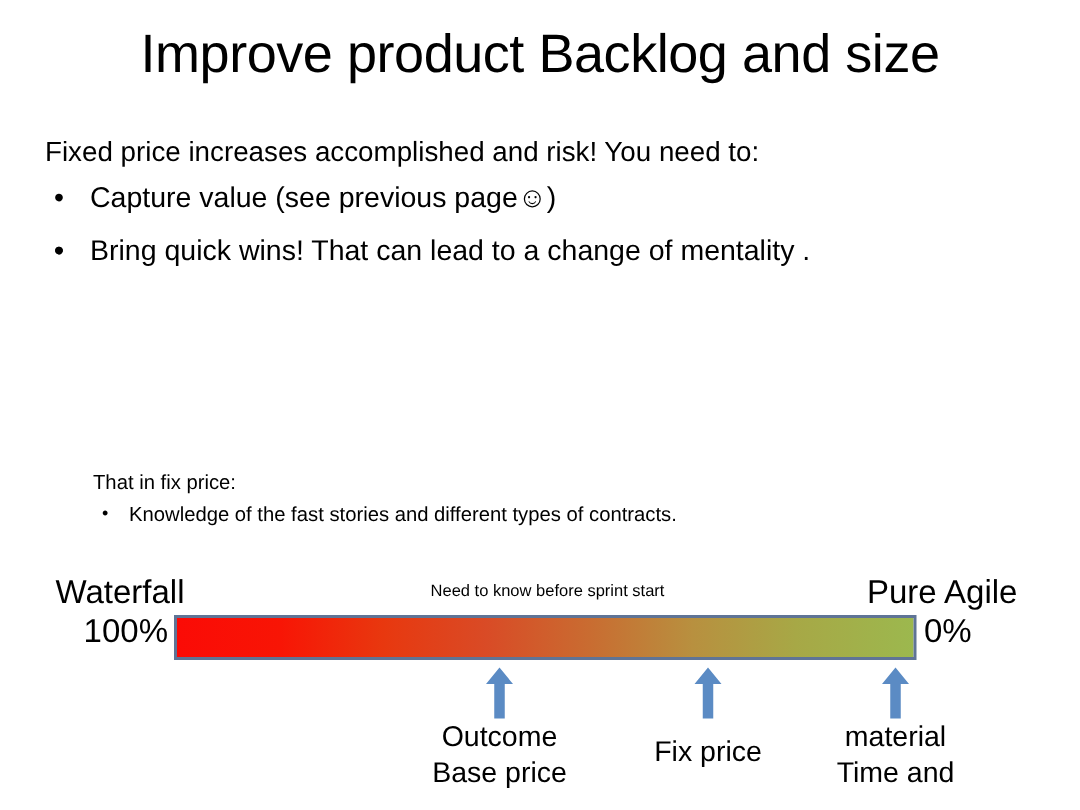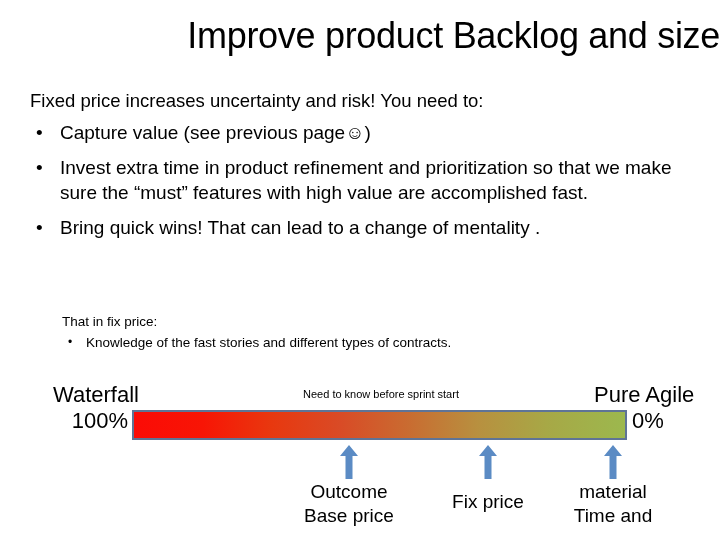--- a/index.html
+++ b/index.html
@@ -23,21 +23,21 @@
     height: 540px;
     background: #ffffff;
   }
 
   
   #slide-title {
     position: absolute;
     left: 0;
     top: 14px;
     width: 720px;
-    text-align: right;
+    text-align: center;
     font-size: 36px;
     line-height: 44px;
     font-weight: 400;
     letter-spacing: -0.3px;
     white-space: nowrap;
   }
 
   
   #body-block {
     position: absolute;
@@ -97,21 +97,21 @@
     position: absolute;
     left: 6px;
     top: 0;
     font-size: 12px;
     line-height: 19px;
   }
 
   
   #scale-area {
     position: absolute;
-    left: 16px;
+    left: 0;
     top: 376px;
     width: 624px;
     height: 164px;
   }
 
   #label-waterfall {
     position: absolute;
     left: 20px;
     top: 6px;
     width: 120px;
@@ -216,30 +216,29 @@
 </style>
 </head>
 <body>
 
 <div id="slide">
 
   <div id="slide-title">Improve product Backlog and size</div>
 
   <div id="body-block">
 
-    <p class="lead-line">Fixed price increases uncertainty and risk!  You need to:</p>
+    <p class="lead-line">Fixed price increases accomplished and risk!  You need to:</p>
 
     <ul class="bullet-list">
       <li class="bullet-item">
         <span class="bullet-dot">•</span>
         <span>Capture value (see previous page☺)</span>
       </li>
       <li class="bullet-item">
         <span class="bullet-dot">•</span>
-        <span>Invest extra time in product refinement and prioritization so that we make sure the “must” features with high value are accomplished fast.</span>
       </li>
       <li class="bullet-item">
         <span class="bullet-dot">•</span>
         <span>Bring quick wins! That can lead to a change of mentality .</span>
       </li>
     </ul>
   </div>
 
   <div id="tips-block">
     <p id="tips-heading">That in fix price:</p>

